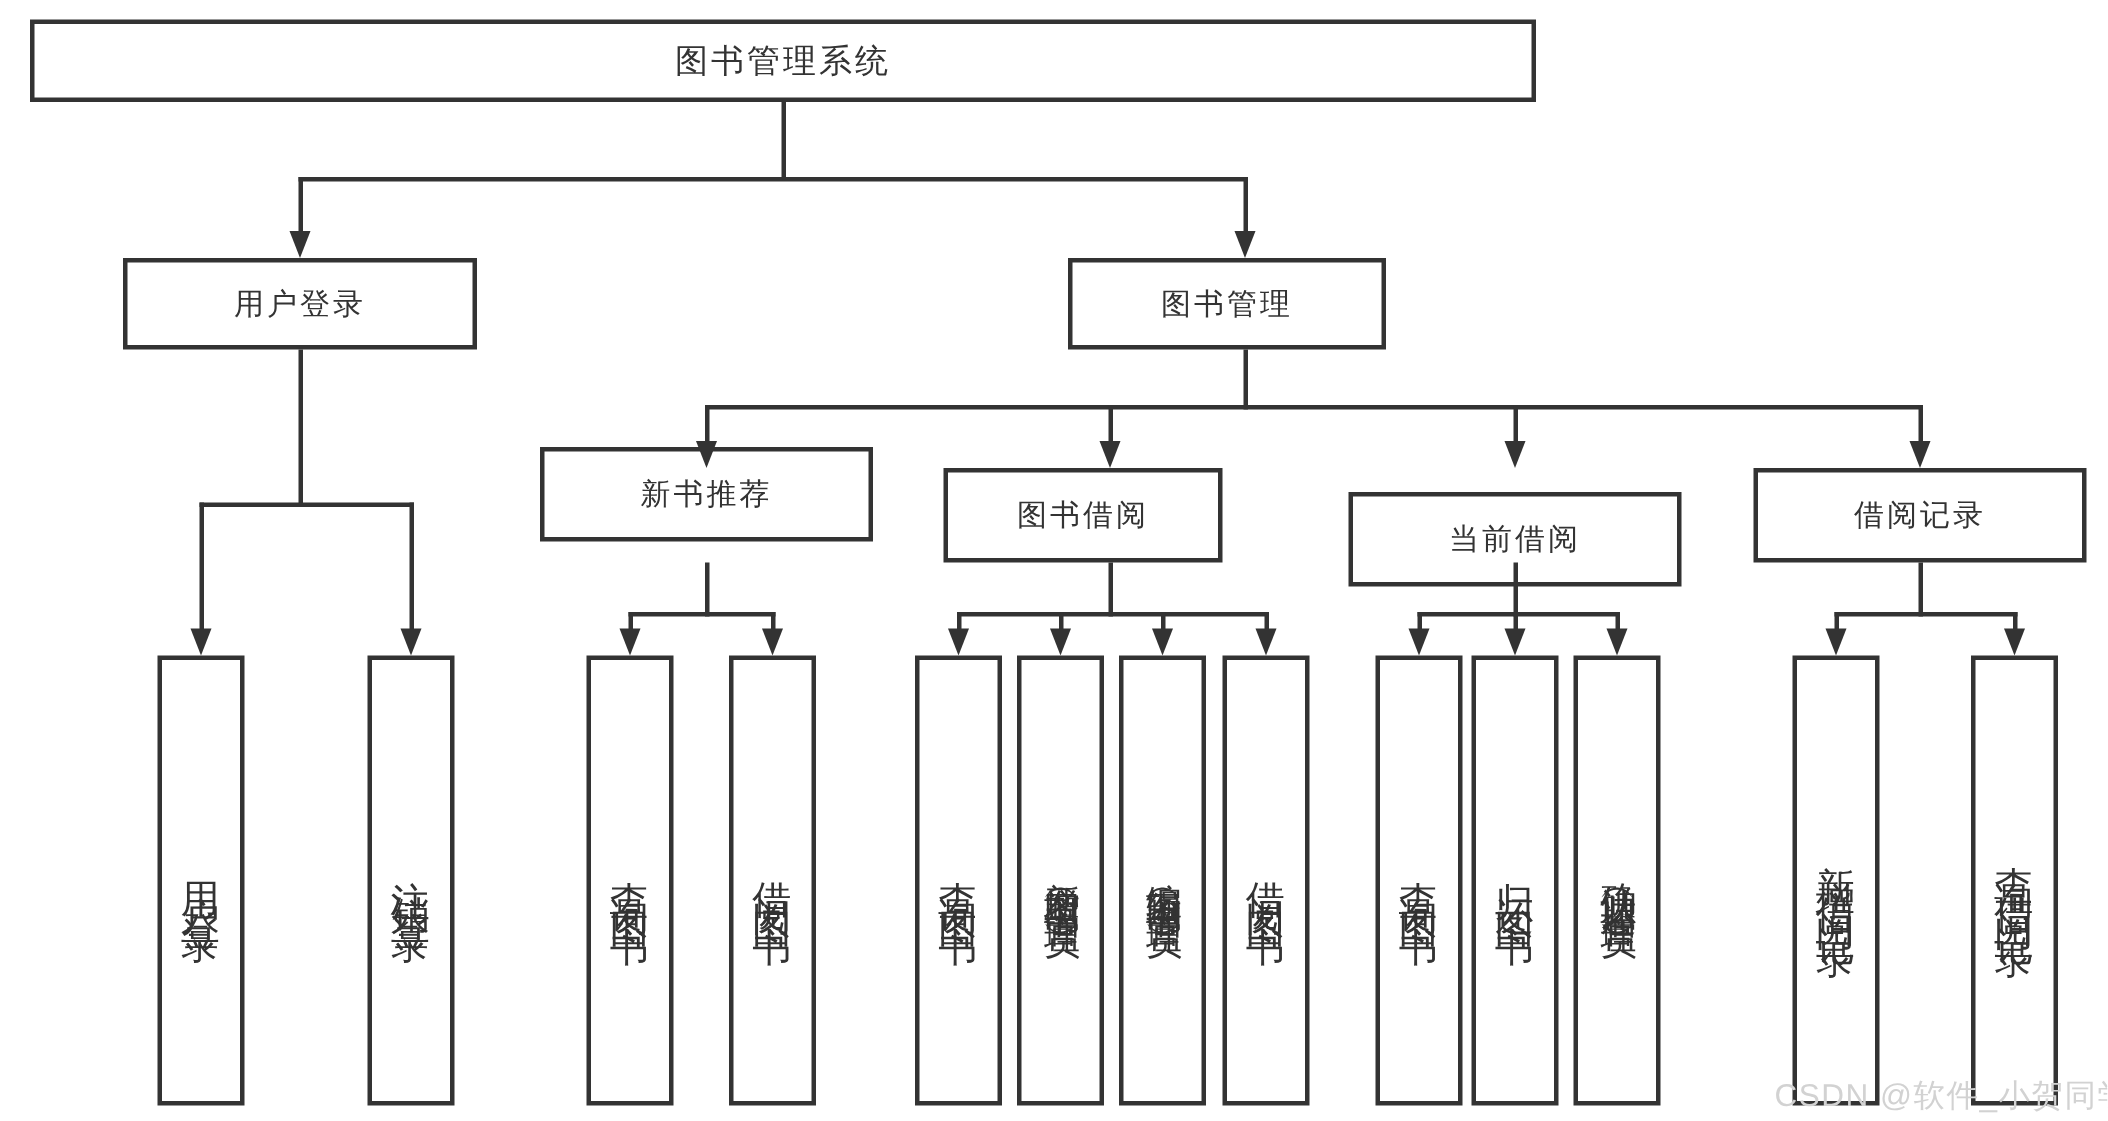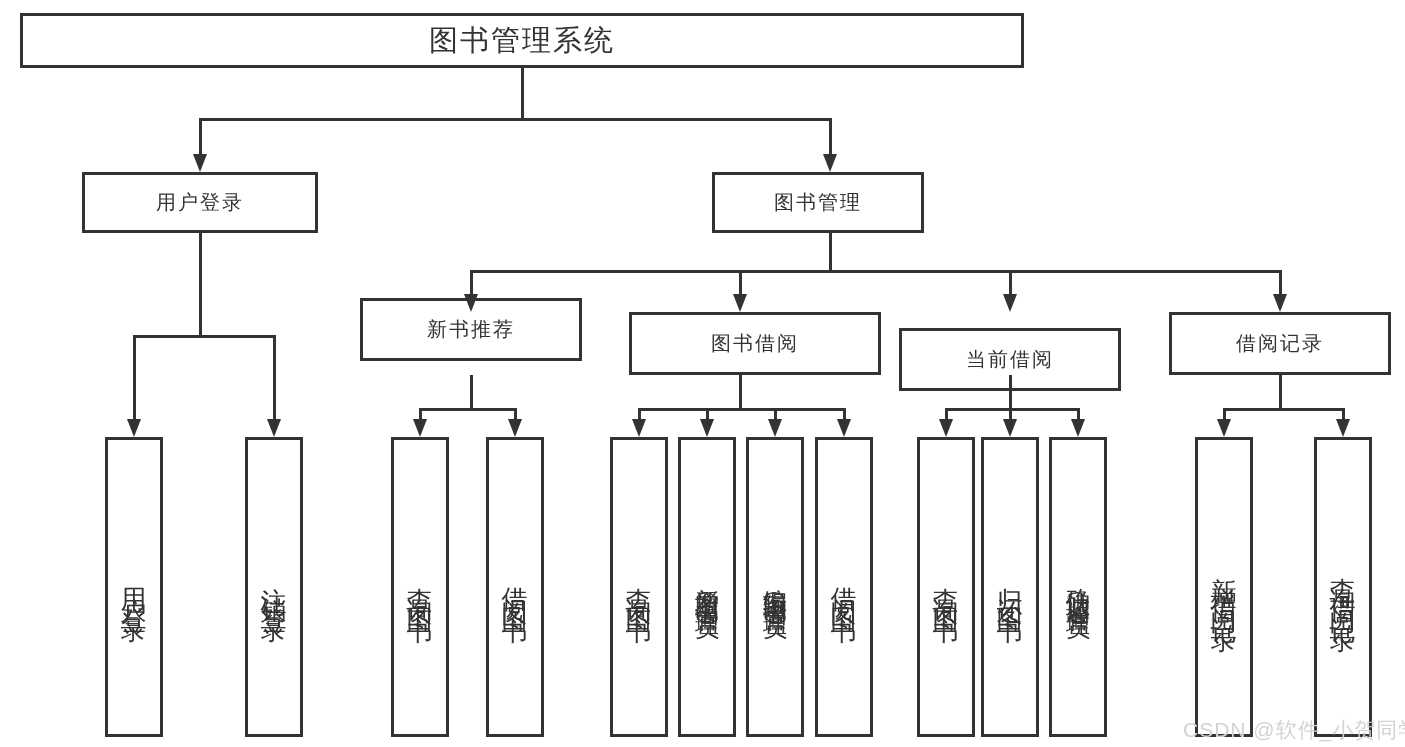--- a/index.html
+++ b/index.html
@@ -7,21 +7,21 @@
     position:relative;width:1405px;height:747px;background:#ffffff;
     font-family:"Liberation Sans","DejaVu Sans",sans-serif;
     color:var(--text,#333333);overflow:hidden;
   }
   .box{
     position:absolute;box-sizing:border-box;
     border:3px solid var(--line,#333333);background:#ffffff;
     display:flex;align-items:center;justify-content:center;
   }
   .box.h span{font-size:20px;letter-spacing:2px;white-space:nowrap;}
-  .box.title span{font-size:29px;letter-spacing:2px;}
+  .box.title span{font-size:22px;letter-spacing:2px;}
   .box.v span{
     writing-mode:vertical-rl;text-orientation:mixed;
     font-size:26px;letter-spacing:10px;line-height:1;white-space:nowrap;
   }
   .box.v.long span{font-size:24px;letter-spacing:4px;}
   .line{position:absolute;background:var(--line,#333333);}
   .arrow{
     position:absolute;width:0;height:0;
     border-left:7px solid transparent;border-right:7px solid transparent;
     border-top:18px solid var(--line,#333333);
@@ -46,21 +46,21 @@
   </div>
 
   <div class="box h" style="left:712px;top:172px;width:212px;height:61px">
     <span>图书管理</span>
   </div>
 
   <div class="box h" style="left:360px;top:298px;width:222px;height:63px">
     <span>新书推荐</span>
   </div>
 
-  <div class="box h" style="left:629px;top:312px;width:252px;height:63px">
+  <div class="box h" style="left:629px;top:312px;width:186px;height:63px">
     <span>图书借阅</span>
   </div>
 
   <div class="box h" style="left:899px;top:328px;width:222px;height:63px">
     <span>当前借阅</span>
   </div>
 
   <div class="box h" style="left:1169px;top:312px;width:222px;height:63px">
     <span>借阅记录</span>
   </div>

